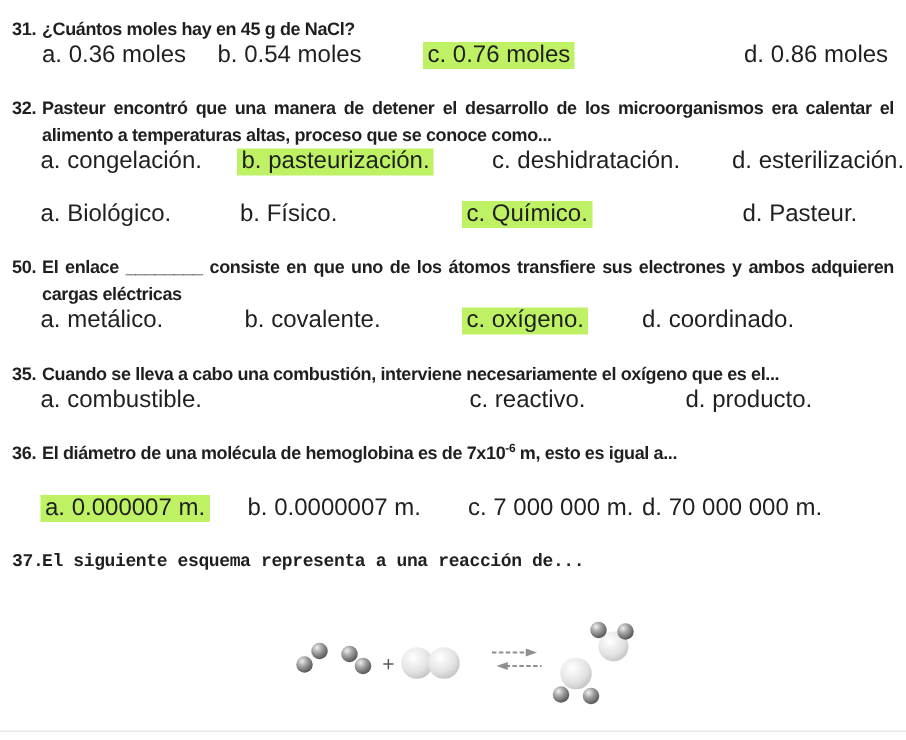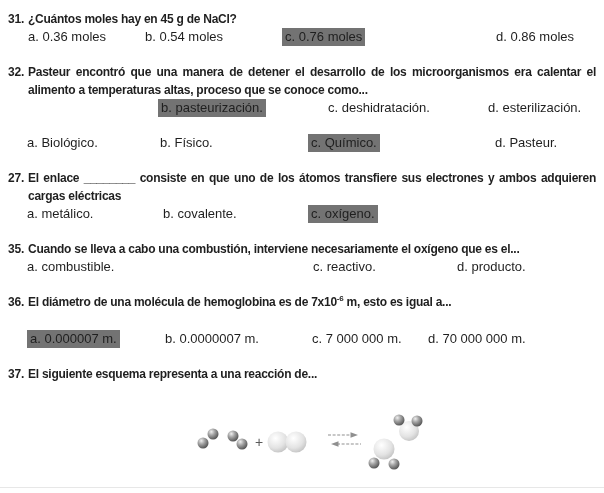--- a/index.html
+++ b/index.html
@@ -19,26 +19,26 @@
     font-weight: 700; font-size: 12px; letter-spacing: -0.2px;
   }
   .q-text {
     flex: 1;
     font-weight: 700; font-size: 12px; letter-spacing: -0.25px;
     text-align: justify;
   }
   .q-text sup { font-size: 8px; line-height: 0; }
   .options {
     position: relative; height: 18px; line-height: 18px;
-    font-size: 13px; font-weight: 400;
+    font-size: 16px; font-weight: 400;
   }
   .options.spaced { margin-top: 19px; text-align: right; }
   .opt { position: absolute; top: 0; white-space: nowrap; }
-  .opt.hl { background: #737373; padding: 0 3px; }
-  .q37 { margin-bottom: 12px; }
+  .opt.hl { background: #bef264; padding: 0 3px; }
+  .q37 { margin-bottom: 12px; font-family: Liberation Mono, monospace; }
   .diagram { margin: 24px 0 0 187px; width: 240px; height: 70px; }
   .bottom-line {
     position: absolute; left: 0; top: 487px;
     width: 604px; height: 1px; background: #e7e7e7;
   }
 </style>
 </head>
 <body>
 
 <div class="doc">
@@ -55,44 +55,46 @@
       <span class="opt" style="left:488px">d. 0.86 moles</span>
     </div>
   </section>
 
   <section class="question">
     <div class="q-head">
       <span class="q-num">32.</span>
       <span class="q-text">Pasteur encontró que una manera de detener el desarrollo de los microorganismos era calentar el alimento a temperaturas altas, proceso que se conoce como...</span>
     </div>
     <div class="options">
+      <span class="opt" style="left:19px">a. congelación.</span>
       <span class="opt hl" style="left:150px">b. pasteurización.</span>
       <span class="opt" style="left:480px">d. esterilización.</span>
       <span class="opt" style="left:320px">c. deshidratación.</span>
     </div>
   </section>
 
   <section class="question">
     <div class="options">
       <span class="opt" style="left:19px">a. Biológico.</span>
       <span class="opt" style="left:152px">b. Físico.</span>
       <span class="opt hl" style="left:300px">c. Químico.</span>
       <span class="opt" style="left:487px">d. Pasteur.</span>
     </div>
   </section>
 
   <section class="question">
     <div class="q-head">
-      <span class="q-num">27.</span>
+      <span class="q-num">50.</span>
       <span class="q-text">El enlace ________ consiste en que uno de los átomos transfiere sus electrones y ambos adquieren cargas eléctricas</span>
     </div>
     <div class="options">
       <span class="opt" style="left:19px">a. metálico.</span>
       <span class="opt" style="left:155px">b. covalente.</span>
       <span class="opt hl" style="left:300px">c. oxígeno.</span>
+      <span class="opt" style="left:420px">d. coordinado.</span>
     </div>
   </section>
 
   <section class="question">
     <div class="q-head">
       <span class="q-num">35.</span>
       <span class="q-text">Cuando se lleva a cabo una combustión, interviene necesariamente el oxígeno que es el...</span>
     </div>
     <div class="options">
       <span class="opt" style="left:19px">a. combustible.</span>

